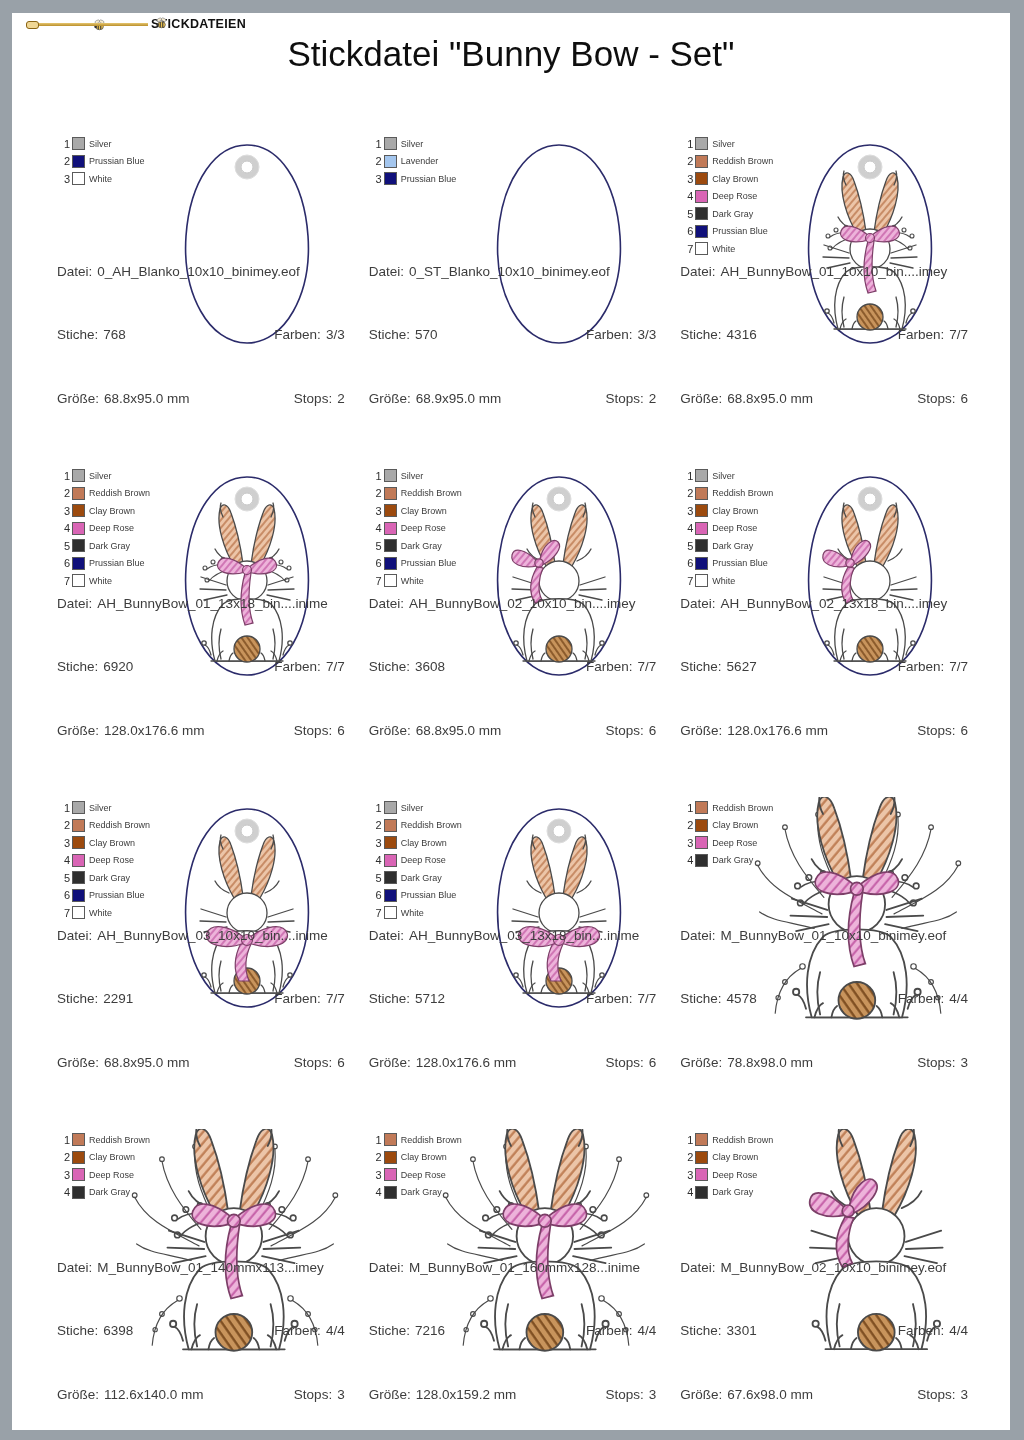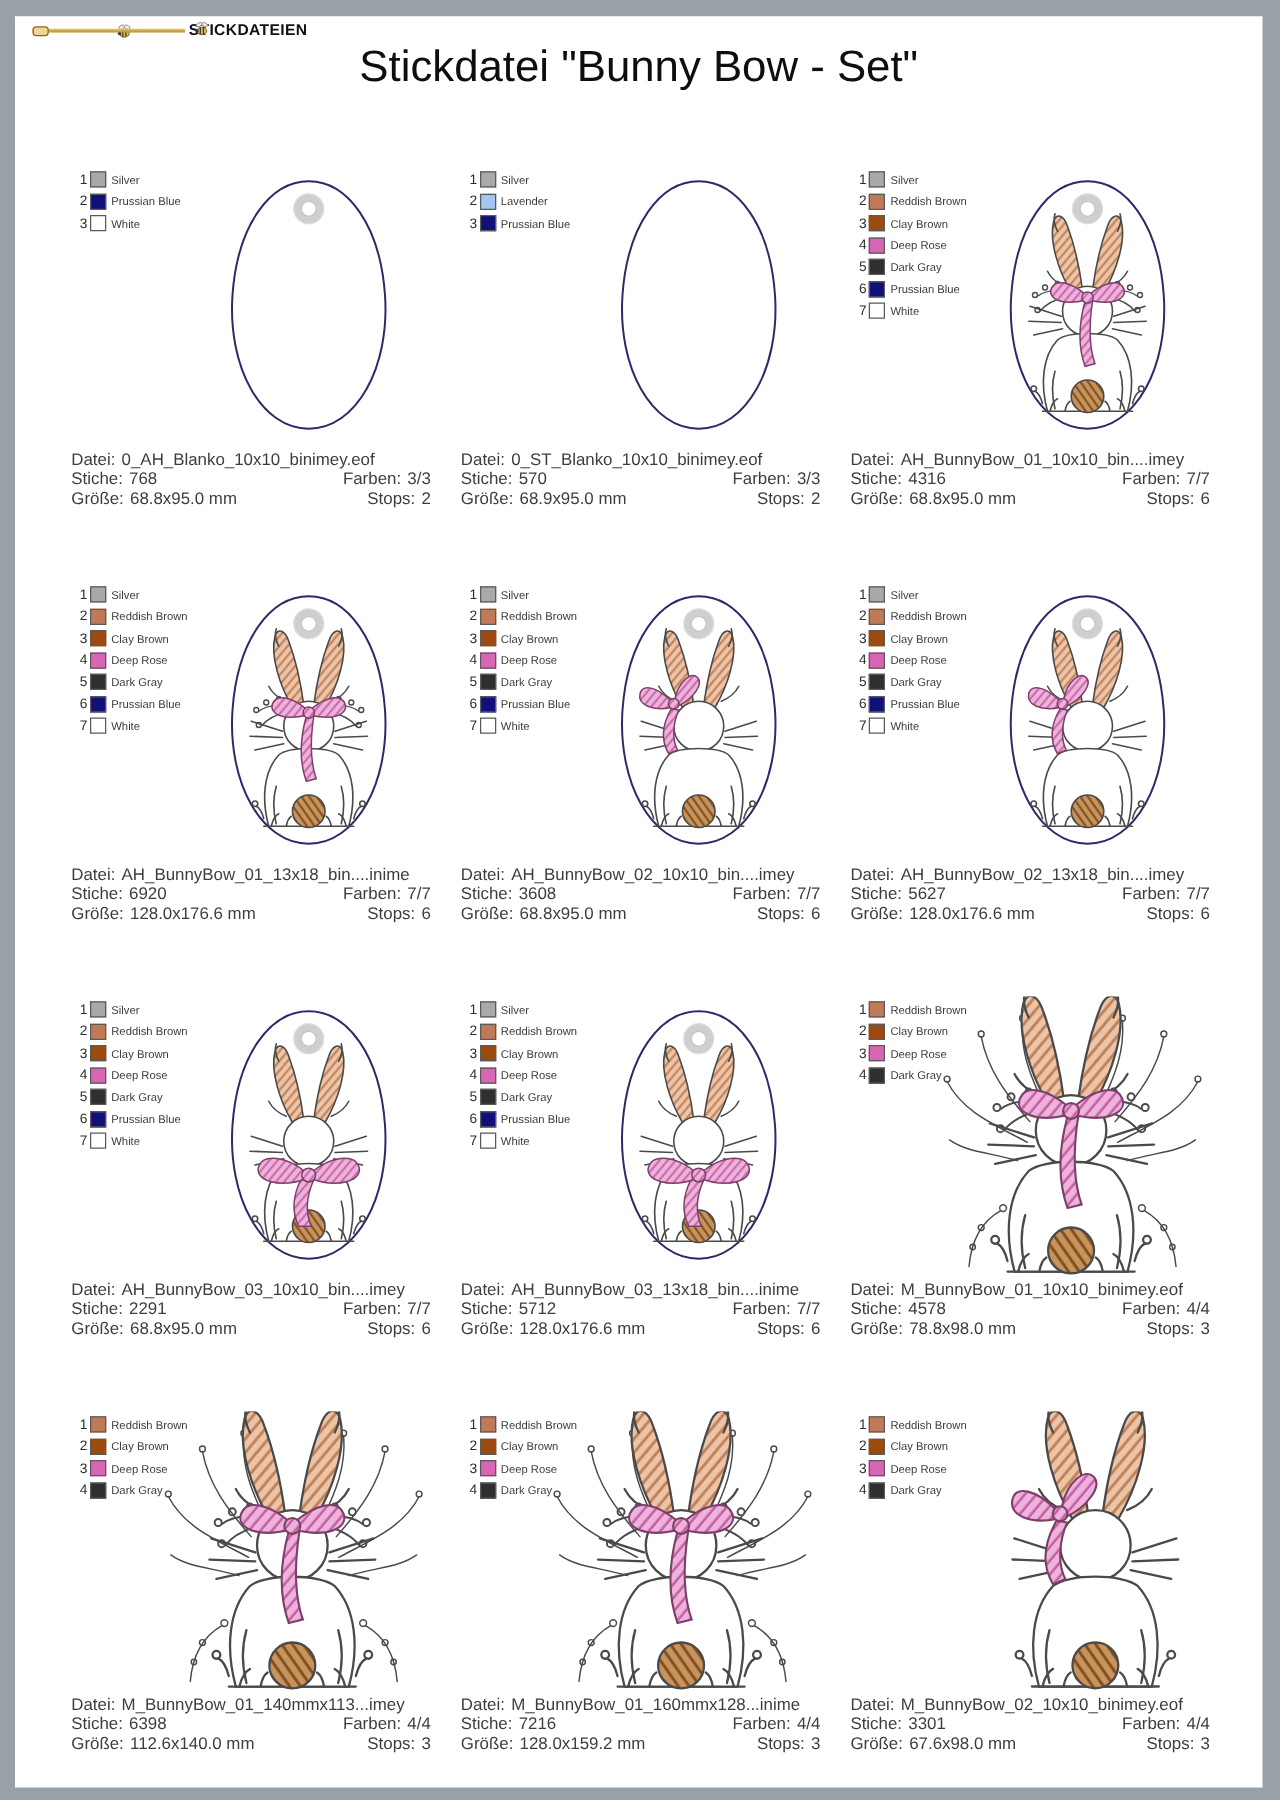--- a/index.html
+++ b/index.html
@@ -41,21 +41,21 @@
   .lg-swatch{width:13px;height:13px;border:1px solid #5a5a5a;margin-left:2px;box-sizing:border-box;background:#fff;flex:none;}
   .lg-label{font-size:9px;color:#3c3c3c;margin-left:4px;white-space:nowrap;}
 
   .art{position:absolute;}
   .art svg{width:100%;height:100%;display:block;}
   .art--egg,.art--egg-hole,.art--egg-bunny-1,.art--egg-bunny-2,.art--egg-bunny-3{left:114px;top:4px;width:152px;height:214px;}
   .art--bunny-1{right:0;top:0;width:224px;height:224px;}
   .art--bunny-2{right:4px;top:0;width:180px;height:224px;}
 
   .info{position:absolute;left:0;right:2px;bottom:-3px;font-size:13.5px;color:#3d3d3d;line-height:15.5px;}
-  .ln{white-space:nowrap;overflow:hidden;}
+  .ln{white-space:nowrap;overflow:hidden;margin-top:48px;}
   .ln-split{display:flex;justify-content:space-between;}
   .v{margin-left:5px;}
 </style>
 </head>
 <body>
 
 <svg width="0" height="0" style="position:absolute" aria-hidden="true">
   <defs>
     <pattern id="p-ear" patternUnits="userSpaceOnUse" width="5" height="5" patternTransform="rotate(40)">
       <rect width="5" height="5" fill="#ecc5a8"></rect>
@@ -621,21 +621,21 @@
     <span class="lg-label">White</span>
   </div>
 </div>
     <div class="art art--egg-bunny-3">
       <svg preserveAspectRatio="xMidYMid meet">
             <use href="#sym-egg-bunny-3"></use>
           </svg>
     </div>
     <div class="info">
       <div class="ln">
-        <span>Datei:</span><span class="v">AH_BunnyBow_03_10x10_bin....imey</span>
+        <span>Datei:</span><span class="v">AH_BunnyBow_03_10x10_bin....inime</span>
       </div>
       <div class="ln ln-split">
         <span><span>Stiche:</span><span class="v">2291</span></span>
         <span><span>Farben:</span><span class="v">7/7</span></span>
       </div>
       <div class="ln ln-split">
         <span><span>Größe:</span><span class="v">68.8x95.0 mm</span></span>
         <span><span>Stops:</span><span class="v">6</span></span>
       </div>
     </div>

